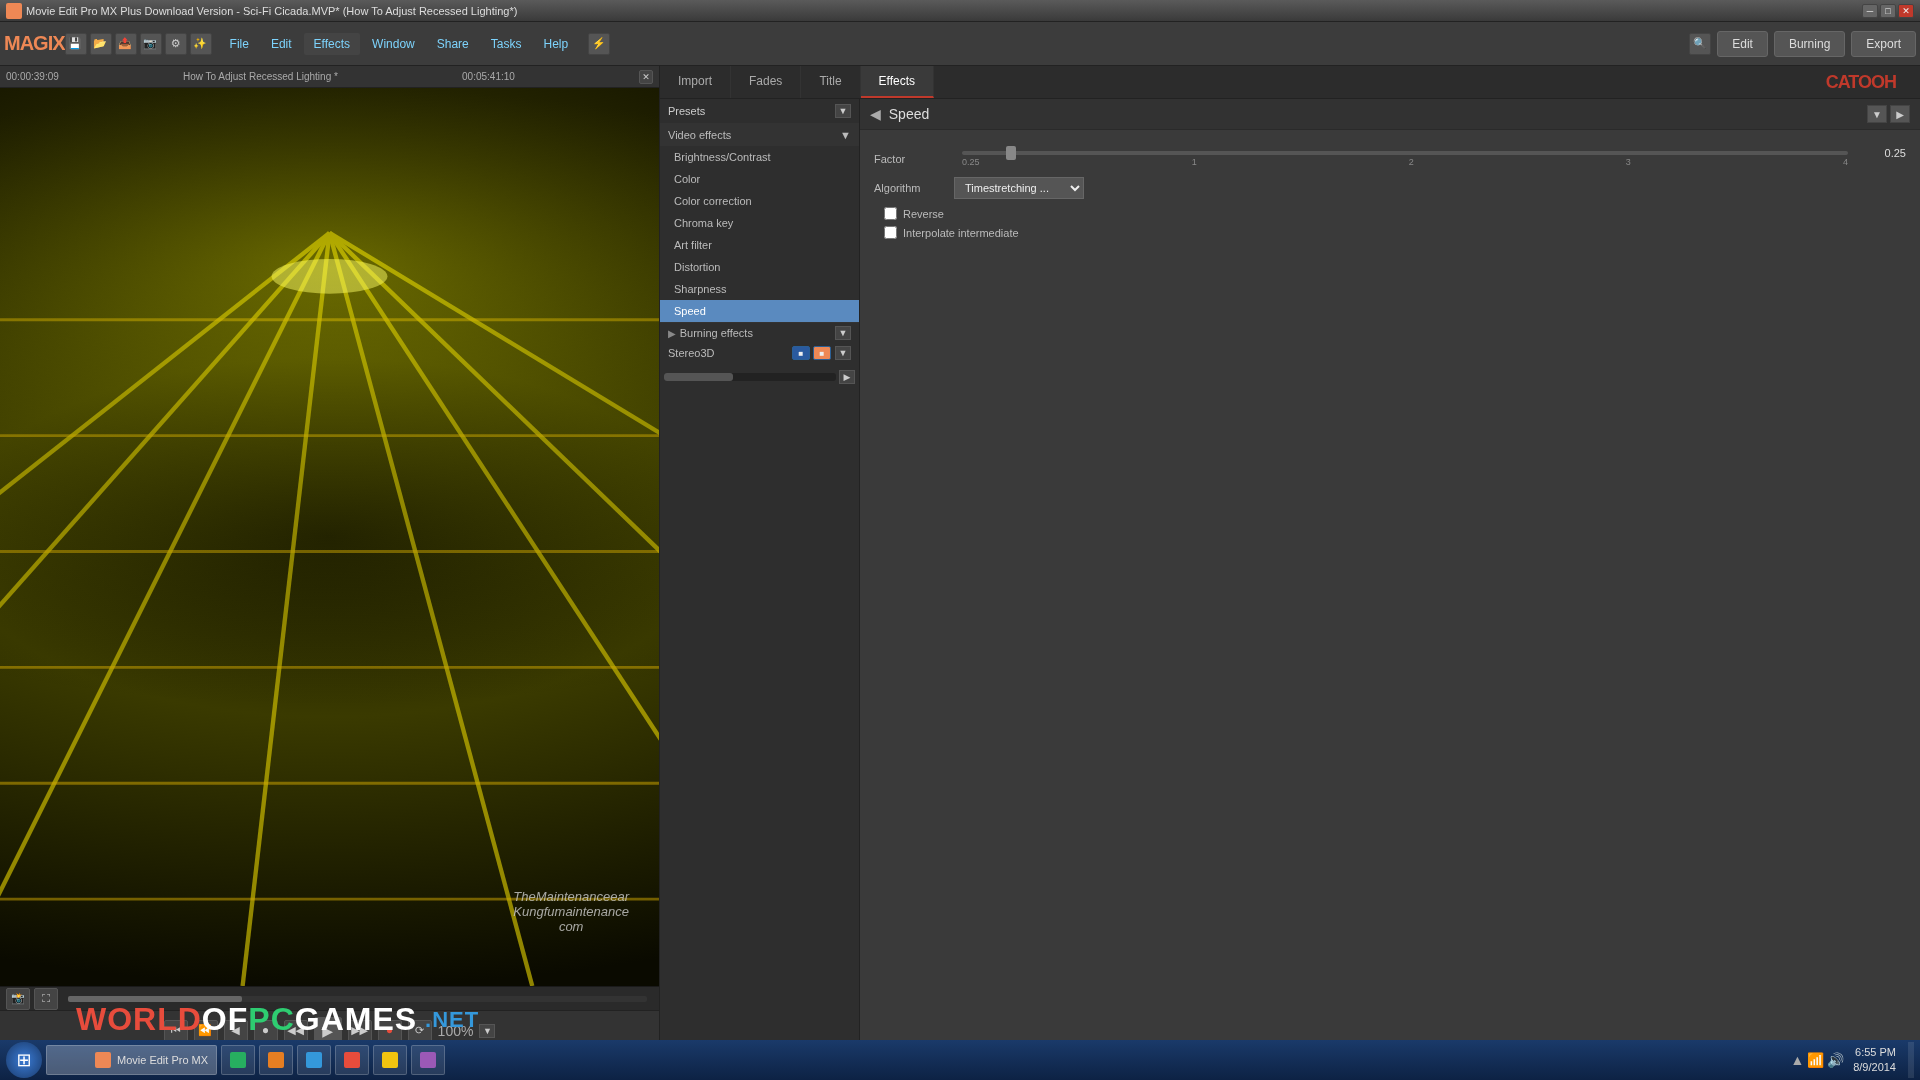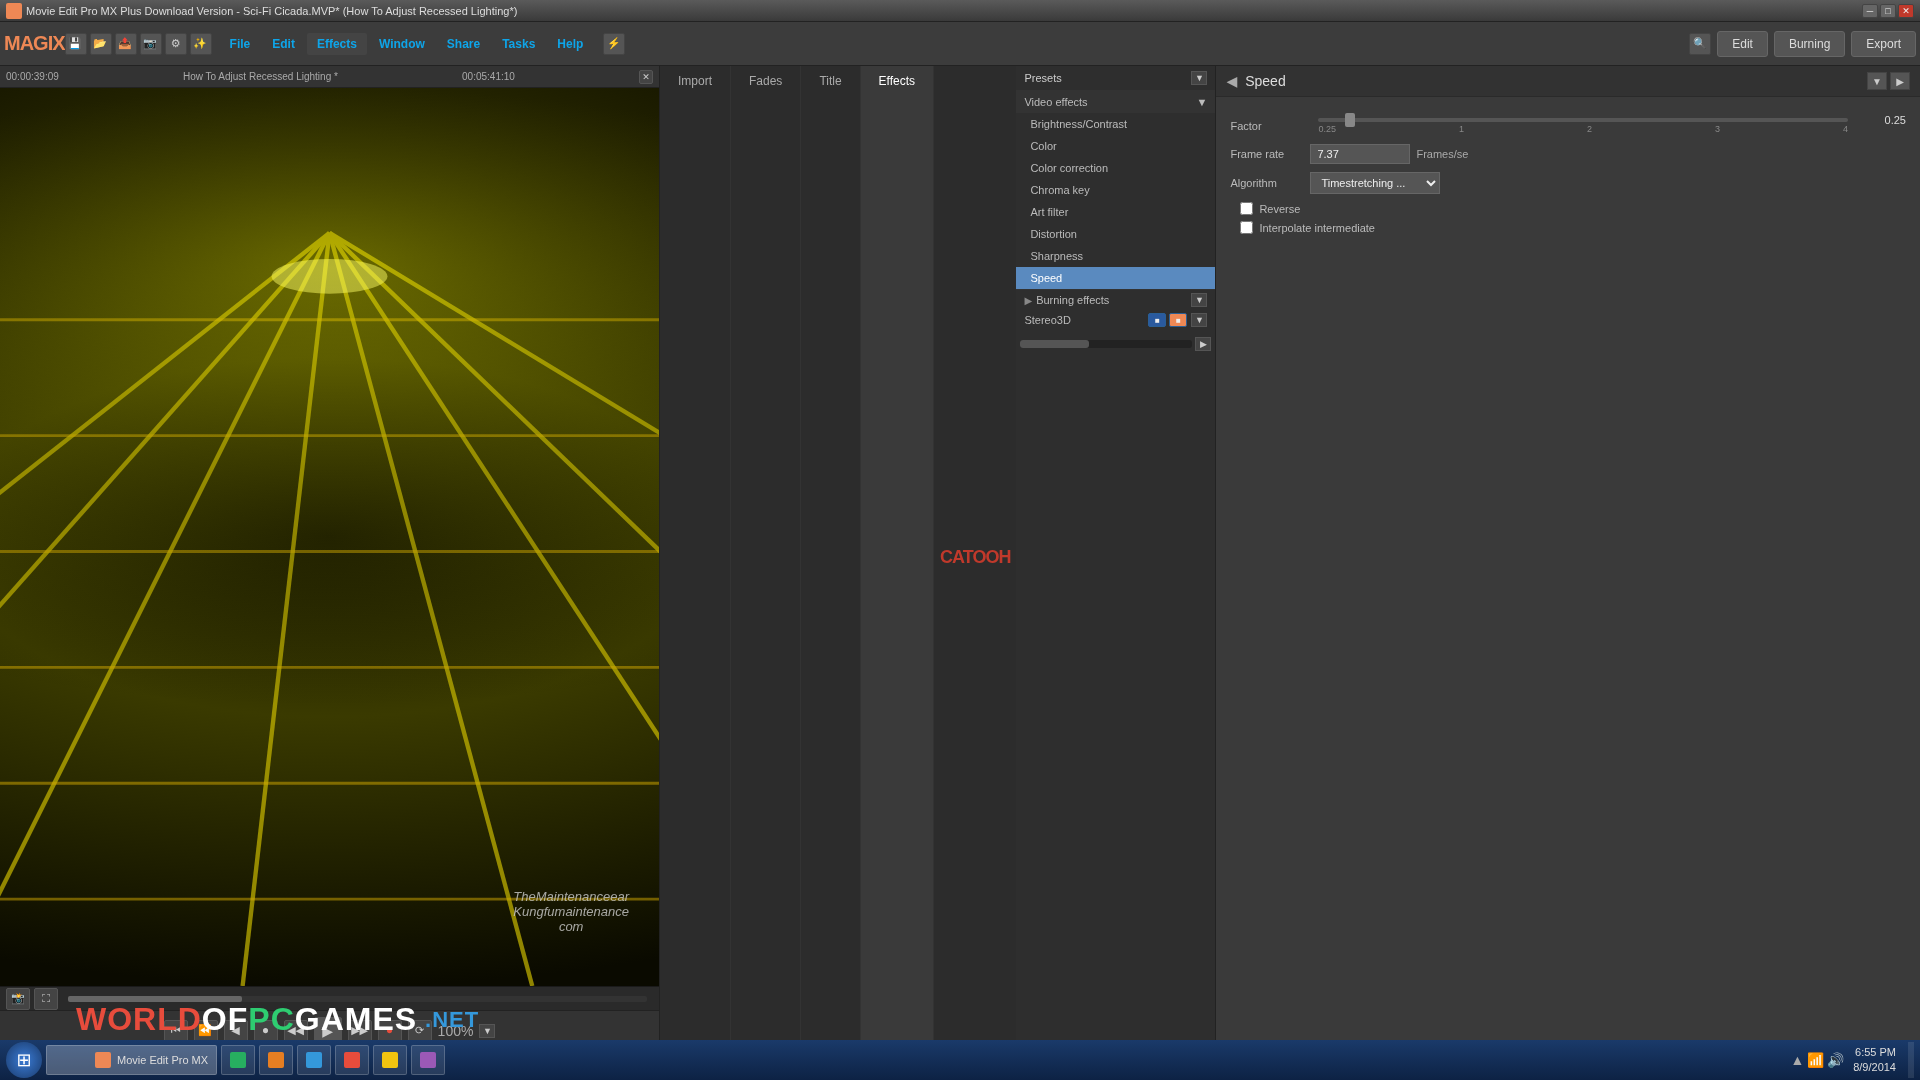--- a/index.html
+++ b/index.html
@@ -12,21 +12,21 @@
     #titlebar .win-btns { display: flex; gap: 2px; }
     #titlebar .win-btn { width: 16px; height: 14px; background: #666; border: 1px solid #444; border-radius: 2px; font-size: 9px; display: flex; align-items: center; justify-content: center; color: #eee; cursor: pointer; }
     #titlebar .win-btn.close { background: #c0392b; }
 
     
     #menubar { width: 100%; height: 44px; background: #3c3c3c; display: flex; align-items: center; border-bottom: 1px solid #222; padding: 0 4px; }
     .magix-logo { color: #e85; font-size: 20px; font-weight: bold; margin-right: 0; letter-spacing: -1px; }
     .toolbar-icons { display: flex; gap: 3px; margin-right: 8px; }
     .toolbar-icon { width: 22px; height: 22px; background: #555; border: 1px solid #444; border-radius: 2px; display: flex; align-items: center; justify-content: center; font-size: 11px; color: #ccc; cursor: pointer; }
     .menu-items { display: flex; gap: 2px; align-items: center; }
-    .menu-item { padding: 4px 10px; color: #0ea5e9; font-size: 12px; cursor: pointer; border-radius: 2px; font-weight: bold; }
+    .menu-item { padding: 4px 10px; color: #7dd3fc; font-size: 12px; cursor: pointer; border-radius: 2px; }
     .menu-item.highlighted { background: #444; }
     .menu-spacer { flex: 1; }
     .menu-right { display: flex; gap: 6px; align-items: center; }
     .menu-right-btn { padding: 5px 14px; background: #555; border: 1px solid #666; border-radius: 3px; color: #ddd; font-size: 12px; cursor: pointer; }
 
     
     #main { display: flex; width: 100%; height: calc(1080px - 22px - 44px - 30px); }
 
     
     #preview-area { width: 660px; flex-shrink: 0; display: flex; flex-direction: column; border-right: 1px solid #222; }
@@ -34,21 +34,21 @@
     #preview-topbar span { font-size: 10px; color: #aaa; }
     #preview-video { flex: 1; background: #000; position: relative; overflow: hidden; }
     .preview-watermark { position: absolute; bottom: 52px; right: 30px; color: #ccc; font-size: 14px; text-align: center; font-style: italic; opacity: 0.8; }
     .preview-controls { height: 40px; background: #333; display: flex; align-items: center; justify-content: center; gap: 6px; border-top: 1px solid #222; }
     .ctrl-btn { width: 24px; height: 22px; background: #444; border: 1px solid #555; display: flex; align-items: center; justify-content: center; color: #ccc; cursor: pointer; font-size: 11px; border-radius: 2px; }
     .ctrl-btn.play { width: 28px; height: 28px; background: #555; font-size: 14px; }
     .zoom-label { color: #aaa; font-size: 14px; }
     .preview-bottom { height: 24px; background: #2a2a2a; display: flex; align-items: center; gap: 4px; padding: 0 6px; border-top: 1px solid #1a1a1a; }
 
     
-    #effects-panel { flex: 1; display: flex; flex-direction: row; background: #353535; }
+    #effects-panel { flex: 1; display: flex; flex-direction: column; background: #353535; }
     #effects-tabs { display: flex; background: #2c2c2c; border-bottom: 1px solid #222; }
     .effects-tab { padding: 8px 18px; color: #aaa; cursor: pointer; font-size: 12px; border-right: 1px solid #333; }
     .effects-tab.active { background: #3a3a3a; color: #fff; border-bottom: 2px solid #c0392b; }
     #effects-content { display: flex; flex: 1; overflow: hidden; }
 
     
     #effects-sidebar { width: 200px; background: #2e2e2e; border-right: 1px solid #222; display: flex; flex-direction: column; flex-shrink: 0; overflow-y: auto; }
     .effects-section { border-bottom: 1px solid #333; }
     .effects-section-header { padding: 5px 8px; background: #333; color: #bbb; font-size: 11px; cursor: pointer; display: flex; align-items: center; justify-content: space-between; }
     .effects-item { padding: 5px 14px; color: #bbb; font-size: 11px; cursor: pointer; }
@@ -245,21 +245,21 @@
       <div style="width:16px;height:14px;background:#444;border:1px solid #555;display:flex;align-items:center;justify-content:center;font-size:9px;cursor:pointer;">▼</div>
     </div>
   </div>
 
   <div id="effects-panel">
     <div id="effects-tabs">
       <div class="effects-tab">Import</div>
       <div class="effects-tab">Fades</div>
       <div class="effects-tab">Title</div>
       <div class="effects-tab active">Effects</div>
-      <div style="flex:1;display:flex;justify-content:flex-end;align-items:center;padding:0 6px;">
+      <div style="flex:1;display:flex;justify-content:flex-end;align-items:center;padding:0 24px;">
         <span style="font-size:18px;font-weight:bold;color:#c0392b;letter-spacing:-1px;">CATOOH</span>
       </div>
     </div>
     <div id="effects-content">
 
       <div id="effects-sidebar">
         <div class="presets-row">
           <span>Presets</span>
           <div style="width:16px;height:14px;background:#444;border:1px solid #555;display:flex;align-items:center;justify-content:center;font-size:9px;cursor:pointer;">▼</div>
         </div>
@@ -324,25 +324,20 @@
                 <span>1</span>
                 <span>2</span>
                 <span>3</span>
                 <span>4</span>
               </div>
             </div>
             <span class="speed-value">0.25</span>
           </div>
 
 
-          <div class="speed-field-row">
-            <span class="speed-field-label">Frame rate</span>
-            <input class="speed-input" type="text" value="7.37" style="">
-            <span class="speed-unit">Frames/se</span>
-          </div>
 
           <div class="speed-field-row">
             <span class="speed-field-label">Algorithm</span>
             <select class="speed-dropdown">
               <option>Timestretching ...</option>
             </select>
           </div>
 
           <div class="speed-checkbox-row">
             <input type="checkbox" class="speed-checkbox" style="">

